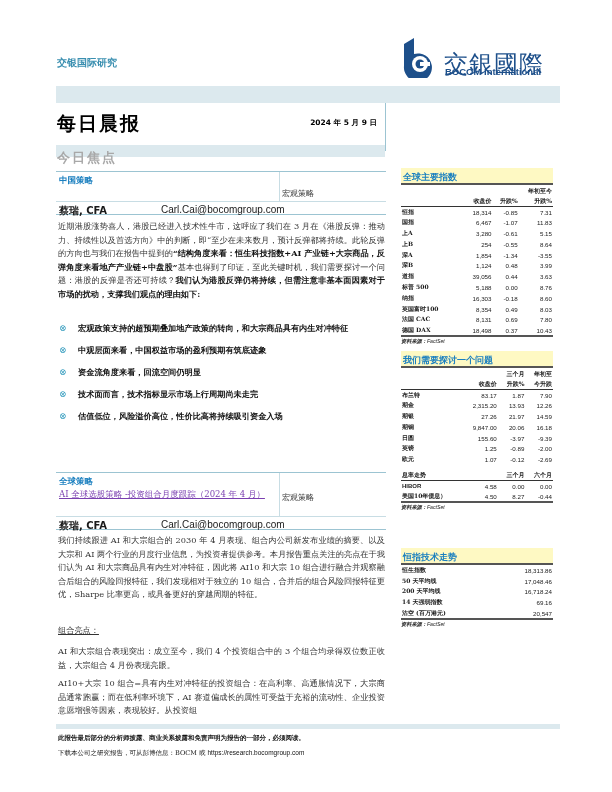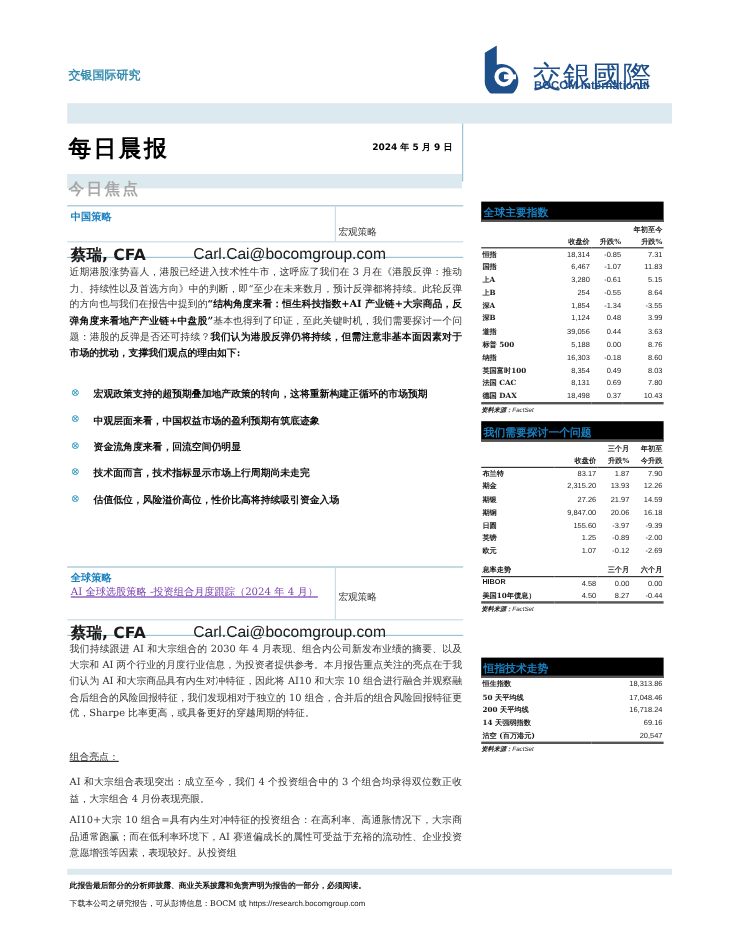--- a/index.html
+++ b/index.html
@@ -17,40 +17,40 @@
   .main-title { position: absolute; left: 1px; top: 8px; font-size: 19px; font-weight: bold; font-family: "DejaVu Serif", serif; color: #000; letter-spacing: 2px; }
   .date { position: absolute; right: 8px; top: 15px; font-size: 7.5px; font-weight: bold; color: #000; margin-left: 40px; }
   .band-mid { position: absolute; left: 0; top: 42px; width: 329px; height: 12px; background: #dce9ee; }
   .focus-label { position: absolute; left: 1px; top: 46px; font-size: 13px; font-weight: bold; color: #a8a8a8; font-family: "DejaVu Serif", serif; letter-spacing: 2px; }
 
   .report-head { position: absolute; left: 56px; width: 330px; border-top: 1px solid #9cc4d2; background: #fff; }
   .report-head .left { position: absolute; left: 0; top: 0; width: 224px; border-right: 1px solid #c8dde4; padding: 3px 3px; }
   .report-head .category { font-size: 8.5px; font-weight: bold; color: #1a7fbf; font-family: "DejaVu Serif", serif; }
   .report-head .title-link { font-size: 8.5px; color: #7a3fb0; text-decoration: underline; font-family: "DejaVu Serif", serif; line-height: 13px; }
   .report-head .right { position: absolute; left: 226px; font-size: 8px; color: #333; font-family: "DejaVu Serif", serif; }
-  .author-row { position: absolute; left: 56px; width: 330px; height: 14px; background: #fff; border-top: 1px solid #c8dde4; border-bottom: 1px solid #9cc4d2; font-size: 13px; }
+  .author-row { position: absolute; left: 56px; width: 330px; height: 14px; background: #fff; border-top: 1px solid #c8dde4; border-bottom: 1px solid #9cc4d2; font-size: 10px; }
   .author-row .name { position: absolute; left: 3px; top: 2px; font-weight: bold; }
   .author-row .email { position: absolute; left: 105px; top: 2px; font-family: "Liberation Sans", sans-serif; }
 
   .body-text { position: absolute; left: 58px; width: 327px; font-size: 8.2px; line-height: 13.6px; color: #333; font-family: "DejaVu Serif", serif; text-align: justify; }
   .body-text b { color: #111; }
   .bullets { position: absolute; left: 58px; top: 322px; width: 327px; }
   .bullet { position: relative; padding-left: 20px; font-size: 8.2px; line-height: 13px; font-weight: bold; color: #111; font-family: "DejaVu Serif", serif; margin-bottom: 9px; }
   .bullet .b-icon { position: absolute; left: 1px; top: 0; color: #3a9fc0; font-size: 9px; font-weight: normal; }
 
   .section-sub { position: absolute; left: 58px; font-size: 8.2px; color: #333; text-decoration: underline; font-family: "DejaVu Serif", serif; }
 
   .bottom-band { position: absolute; left: 56px; top: 724px; width: 504px; height: 5px; background: #dce9ee; }
   .disclaimer { position: absolute; left: 58px; top: 734px; font-size: 6.5px; font-weight: bold; color: #111; font-family: "DejaVu Serif", serif; }
   .download { position: absolute; left: 58px; top: 749px; font-size: 6.5px; color: #111; font-family: "DejaVu Serif", serif; }
   .download .url { font-family: "Liberation Sans", sans-serif; }
 
   
   .panel { position: absolute; left: 401px; width: 152px; }
-  .panel-title { background: #000000; height: 17px; font-size: 9px; font-weight: bold; color: #1a7fbf; padding: 3px 2px 0; font-family: "DejaVu Serif", serif; border-bottom: 2px solid #555; }
+  .panel-title { background: #fef9c3; height: 17px; font-size: 9px; font-weight: bold; color: #1a7fbf; padding: 3px 2px 0; font-family: "DejaVu Serif", serif; border-bottom: 2px solid #555; }
   table { border-collapse: collapse; width: 100%; font-family: "Liberation Sans", sans-serif; font-size: 6.2px; }
   td, th { padding: 0 1px; height: 10.8px; }
   th { font-weight: bold; font-family: "DejaVu Serif", serif; font-size: 6px; text-align: right; vertical-align: bottom; }
   td.num { text-align: right; }
   td.lbl { text-align: left; font-family: "DejaVu Serif", serif; font-weight: bold; font-size: 6px; }
   tr.hdr-last th { border-bottom: 1px solid #333; }
   tr.last td { border-bottom: 2px solid #555; }
   .source { font-size: 5.2px; font-style: italic; font-weight: bold; color: #222; margin-top: 1px; font-family: "DejaVu Serif", serif; }
   .source .fs { font-family: "Liberation Sans", sans-serif; font-weight: normal; }
   .subhdr td { font-family: "DejaVu Serif", serif; font-weight: bold; font-size: 6px; border-bottom: 1px solid #333; padding-top: 6px; }
@@ -88,21 +88,21 @@
 <div class="author-row" style="top:201px;">
   <span class="name">蔡瑞, CFA</span>
   <span class="email">Carl.Cai@bocomgroup.com</span>
 </div>
 
 <div class="body-text" style="top:220px;">
   <span>近期港股涨势喜人，港股已经进入技术性牛市，这呼应了我们在 3 月在《港股反弹：推动力、持续性以及首选方向》中的判断，即“至少在未来数月，预计反弹都将持续。此轮反弹的方向也与我们在报告中提到的</span><b>“结构角度来看：恒生科技指数+AI 产业链+大宗商品，反弹角度来看地产产业链+中盘股”</b><span>基本也得到了印证，至此关键时机，我们需要探讨一个问题：港股的反弹是否还可持续？</span><b>我们认为港股反弹仍将持续，但需注意非基本面因素对于市场的扰动，支撑我们观点的理由如下:</b>
 </div>
 
 <div class="bullets">
-  <div class="bullet"><span class="b-icon">⊗</span><span>宏观政策支持的超预期叠加地产政策的转向，这将重新构建正循环的市场预期</span></div>
+  <div class="bullet"><span class="b-icon">⊗</span><span>宏观政策支持的超预期叠加地产政策的转向，和大宗商品具有内生对冲特征</span></div>
   <div class="bullet"><span class="b-icon">⊗</span><span>中观层面来看，中国权益市场的盈利预期有筑底迹象</span></div>
   <div class="bullet"><span class="b-icon">⊗</span><span>资金流角度来看，回流空间仍明显</span></div>
   <div class="bullet"><span class="b-icon">⊗</span><span>技术面而言，技术指标显示市场上行周期尚未走完</span></div>
   <div class="bullet"><span class="b-icon">⊗</span><span>估值低位，风险溢价高位，性价比高将持续吸引资金入场</span></div>
 </div>
 
 <div class="report-head" style="top:472px; height:44px;">
   <div class="left" style="height:44px;">
     <div class="category">全球策略</div>
     <div class="title-link">AI 全球选股策略 -投资组合月度跟踪（2024 年 4 月）</div>

